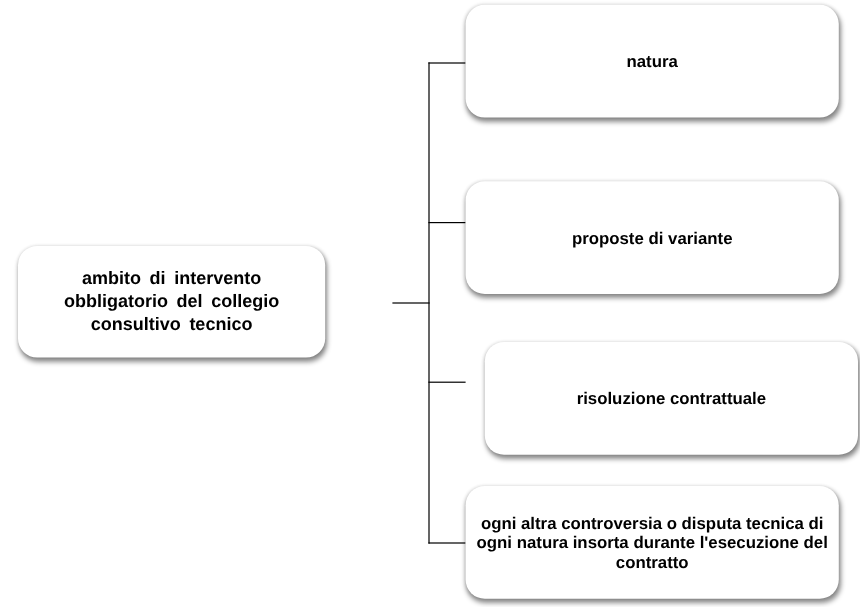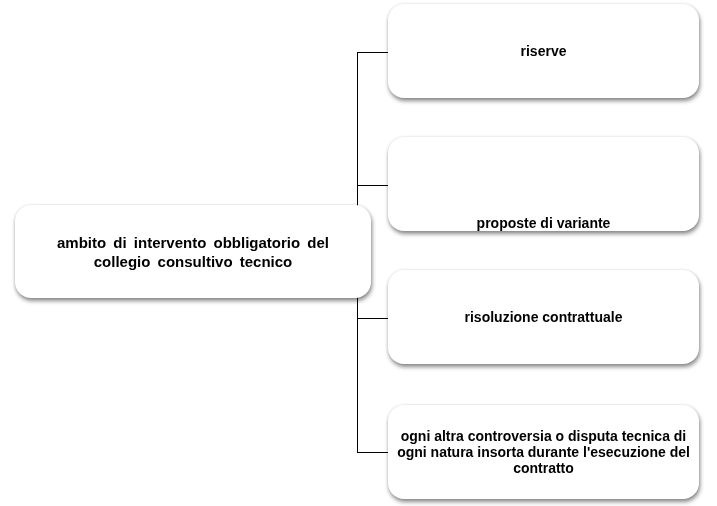--- a/index.html
+++ b/index.html
@@ -13,31 +13,31 @@
       background: #ffffff;
       border-radius: 16px;
       box-shadow: 1px 3px 4px rgba(0,0,0,0.45), 0 0 3px rgba(0,0,0,0.12);
       display: flex; align-items: center; justify-content: center;
       text-align: center;
       font-weight: bold;
       color: #000;
       box-sizing: border-box;
     }
     .root {
-      left: 15px; top: 205px; width: 356px; height: 93px;
+      left: 15px; top: 205px; width: 256px; height: 93px;
       font-size: 15px; line-height: 19px; padding: 0 18px;
       word-spacing: 3px;
     }
     .child {
       left: 388px; width: 311px; height: 94px;
       font-size: 14px; line-height: 16px; padding: 0 4px;
     }
     .c1 { top: 4px; }
-    .c2 { top: 137px; align-items: flex-end; }
-    .c3 { top: 270px; }
+    .c2 { top: 151px; }
+    .c3 { top: 285px; margin-left: 16px; }
     .c4 { top: 405px; justify-content: center; }
     .line { position: absolute; background: #000; }
     .v { left: 357px; top: 52px; width: 1px; height: 401px; }
     .h-root { left: 327px; top: 252px; width: 31px; height: 1px; }
     .h1 { left: 357px; top: 52px; width: 31px; height: 1px; }
     .h2 { left: 357px; top: 185px; width: 31px; height: 1px; }
     .h3 { left: 357px; top: 318px; width: 31px; height: 1px; }
     .h4 { left: 357px; top: 452px; width: 31px; height: 1px; }
   </style>
 </head>
@@ -48,21 +48,21 @@
 <div class="line h1"></div>
 <div class="line h2"></div>
 <div class="line h3"></div>
 <div class="line h4"></div>
 
 <div class="box root">
   <span>ambito di intervento obbligatorio del collegio consultivo tecnico</span>
 </div>
 
 <div class="box child c1">
-  <span>riserve</span>
+  <span>natura</span>
 </div>
 <div class="box child c2">
   <span>proposte di variante</span>
 </div>
 <div class="box child c3">
   <span>risoluzione contrattuale</span>
 </div>
 <div class="box child c4">
   <span>ogni altra controversia o disputa tecnica di ogni natura insorta durante l'esecuzione del contratto</span>
 </div>

